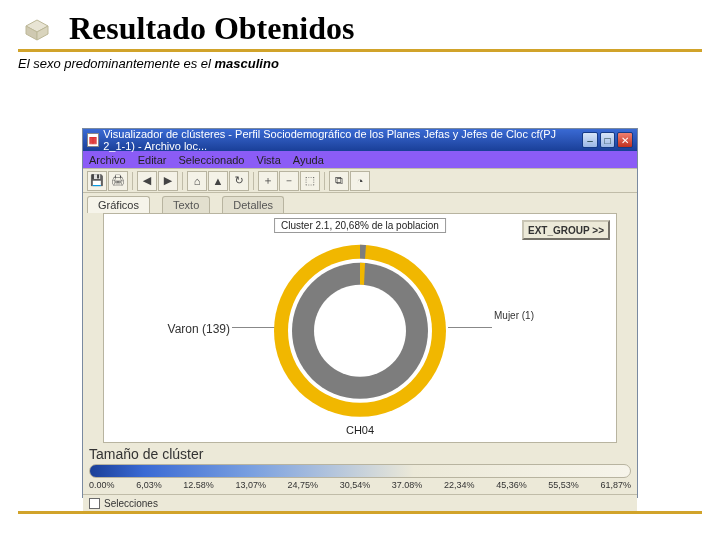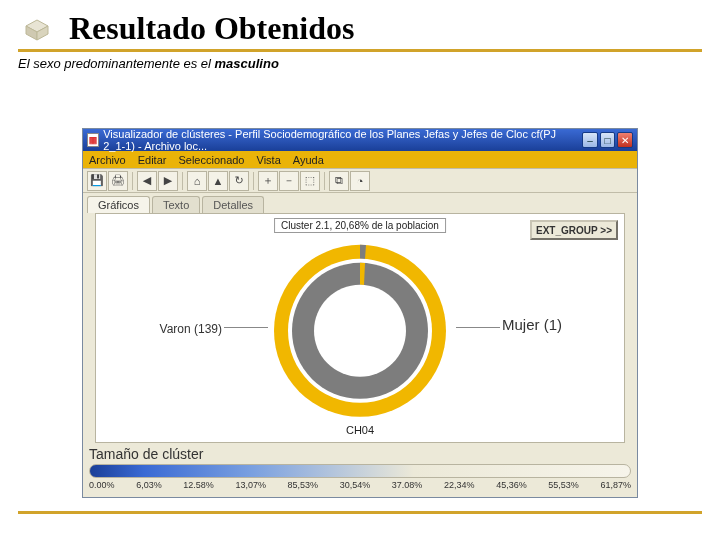--- a/index.html
+++ b/index.html
@@ -12,33 +12,33 @@
   .subtitle { font-size: 20px; margin-top: 6px; padding-left: 18px;}
   .subnote { font-size: 13px; font-style: italic; margin-top: 4px; }
   .subnote b { font-weight: bold; }
   .bottom-rule { position:absolute; left:18px; right:18px; bottom:26px; border:none; border-top:3px solid #d1a32a;}
   .app { position:absolute; left:82px; top:128px; width:556px; height:370px; background:#ece9d8; border:1px solid #7a8aa0; font-size:10px; color:#333; }
   .titlebar { height:22px; background:linear-gradient(#3a6ad4,#1a3f98); display:flex; align-items:center; color:#fff; font-size:11px; padding:0 4px; }
   .titlebar .app-icon { width:14px; height:14px; background:#fff; border:1px solid #888; margin-right:4px; display:flex; align-items:center; justify-content:center; color:#d33; font-size:9px; font-weight:bold;}
   .titlebar .spacer { flex:1; }
   .winbtn { width:18px; height:16px; background:linear-gradient(#d7e4f7,#9cb8e6); border:1px solid #153a85; margin-left:2px; border-radius:2px; display:flex; align-items:center; justify-content:center; font-size:10px; color:#133; cursor:default;}
   .winbtn.close { background:linear-gradient(#f08070,#c03020); color:#fff;}
-  .menubar { height:18px; background:#eab308; display:flex; align-items:center; gap:12px; padding:0 6px; border-bottom:1px solid #c0bca8; font-size:11px; color:#222;}
+  .menubar { height:18px; background:#8b5cf6; display:flex; align-items:center; gap:12px; padding:0 6px; border-bottom:1px solid #c0bca8; font-size:11px; color:#222;}
   .menubar span { cursor:default; }
   .toolbar { height:24px; background:#ece9d8; border-bottom:1px solid #c0bca8; display:flex; align-items:center; padding:0 4px; gap:1px;}
   .tbtn { width:20px; height:20px; border:1px solid #b8b4a0; background:#f4f2e7; display:flex; align-items:center; justify-content:center; font-size:11px; color:#444; cursor:default;}
   .tsep { width:1px; height:18px; background:#c0bca8; margin:0 3px;}
-  .tabs { height:20px; display:flex; align-items:flex-end; padding-left:4px; gap:2px; background:#ece9d8;}
+  .tabs { height:20px; display:flex; align-items:flex-end; padding-left:4px; gap:12px; background:#ece9d8;}
   .tab { padding:2px 10px; font-size:11px; background:#f6f4ea; border:1px solid #b8b4a0; border-bottom:none; border-radius:3px 3px 0 0; cursor:default;}
   .tab.inactive { background:#e2dfce; color:#555;}
-  .chart-area { position:relative; height:230px; background:#fff; margin:0 12px; border:1px solid #b8b4a0;}
+  .chart-area { position:relative; height:230px; background:#fff; margin:0 20px; border:1px solid #b8b4a0;}
   .chart-title-box { position:absolute; left:50%; top:4px; transform:translateX(-50%); font-size:10px; background:#fff; border:1px solid #999; padding:1px 6px; color:#222;}
   .donut-wrap { position:absolute; left:50%; top:50%; transform:translate(-50%,-48%); }
   .label-left { position:absolute; left:56px; top:108px; font-size:12px; color:#333; text-align:right; width:70px;}
-  .label-right { position:absolute; right:62px; top:102px; font-size:15px; color:#333; width:60px;}
+  .label-right { position:absolute; right:62px; top:96px; font-size:10px; color:#333; width:60px;}
   .axis-line-l { position:absolute; left:128px; top:113px; width:44px; height:1px; background:#888;}
   .axis-line-r { position:absolute; right:124px; top:113px; width:44px; height:1px; background:#888;}
   .center-line { position:absolute; left:50%; top:46px; width:1px; height:76px; background:#555;}
   .chart-bottom-label { position:absolute; left:50%; bottom:6px; transform:translateX(-50%); font-size:11px; color:#222;}
   .ext-btn { position:absolute; right:6px; top:6px; width:88px; height:20px; border:2px outset #c8c4b4; background:#ece9d8; font-size:10px; display:flex; align-items:center; justify-content:center; cursor:default;font-weight:bold;}
   .section-label { font-size:14px; color:#333; padding:3px 6px 0 6px;}
   .gradient-bar { height:14px; margin:2px 6px 0 6px; background:linear-gradient(to right,#1a3f98 0%,#3a6ad4 10%,#7aa0e0 30%,#ece9d8 60%,#f6f4ea 100%); border:1px solid #b8b4a0; border-radius:7px;}
   .ticks { display:flex; justify-content:space-between; margin:2px 6px 0 6px; font-size:9px; color:#333;}
   .footer-row { height:18px; display:flex; align-items:center; padding:0 6px; margin-top:4px; background:#ece9d8; border-top:1px solid #c0bca8; font-size:10px; color:#333;}
   .footer-check { width:11px; height:11px; border:1px solid #6a6a6a; background:#fff; margin-right:4px; display:inline-block;}
@@ -121,24 +121,28 @@
       <div class="chart-bottom-label">CH04</div>
     </div>
 
     <div class="section-label">Tamaño de clúster</div>
     <div class="gradient-bar"></div>
     <div class="ticks">
       <span>0.00%</span>
       <span>6,03%</span>
       <span>12.58%</span>
       <span>13,07%</span>
-      <span>85,53%</span>
+      <span>24,75%</span>
       <span>30,54%</span>
       <span>37.08%</span>
       <span>22,34%</span>
       <span>45,36%</span>
       <span>55,53%</span>
       <span>61,87%</span>
     </div>
+    <div class="footer-row">
+      <span class="footer-check"></span>
+      <span>Selecciones</span>
+    </div>
   </div>
 
   <hr class="bottom-rule">
 </div>
 
 </body></html>

